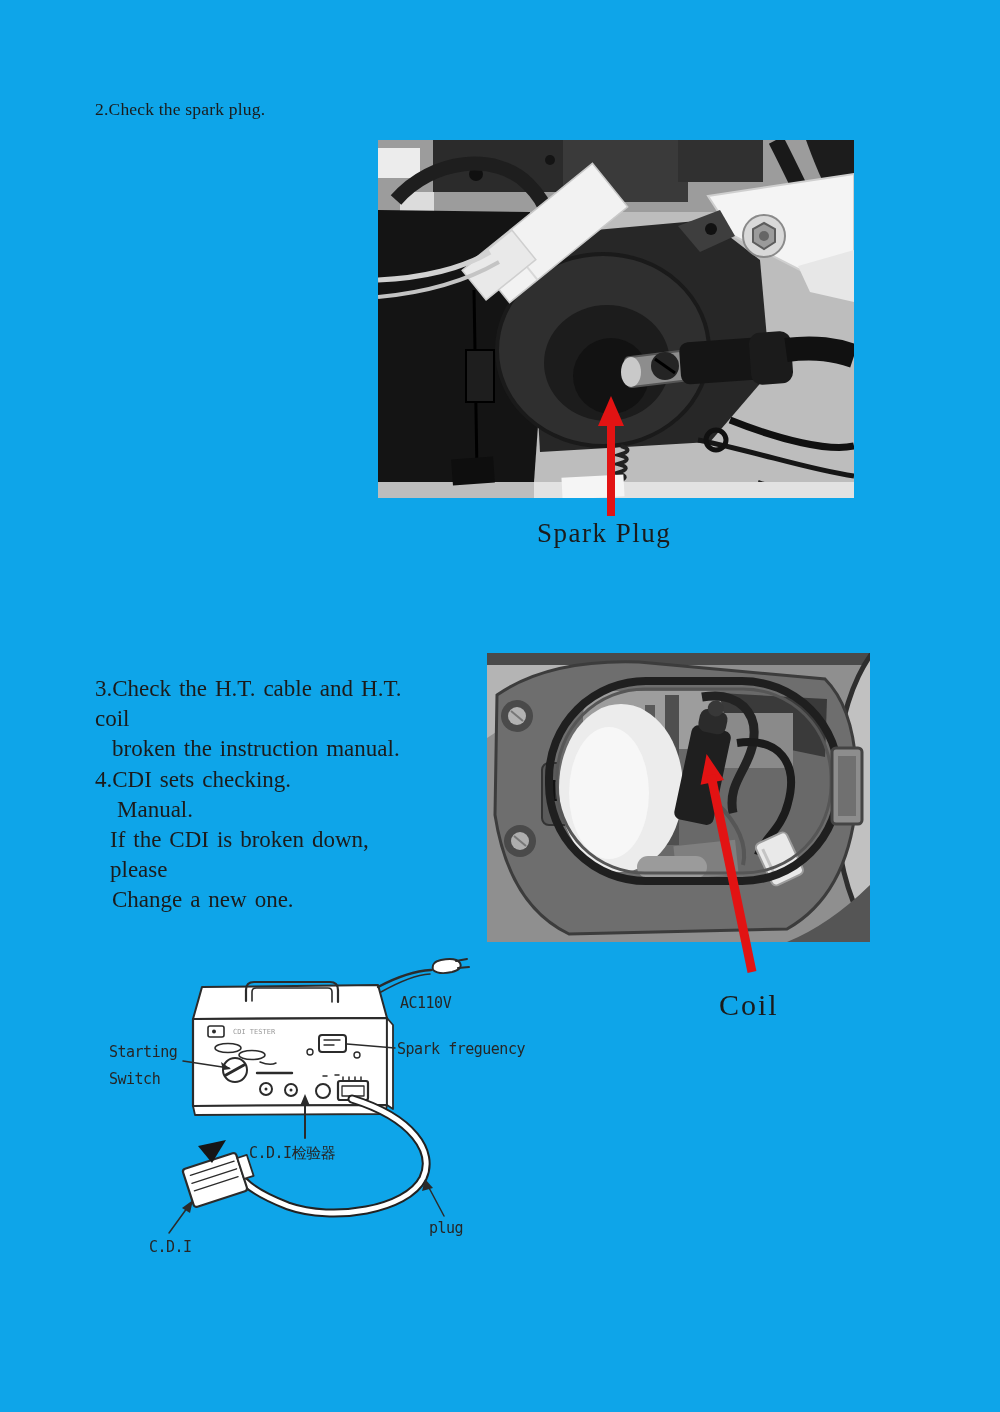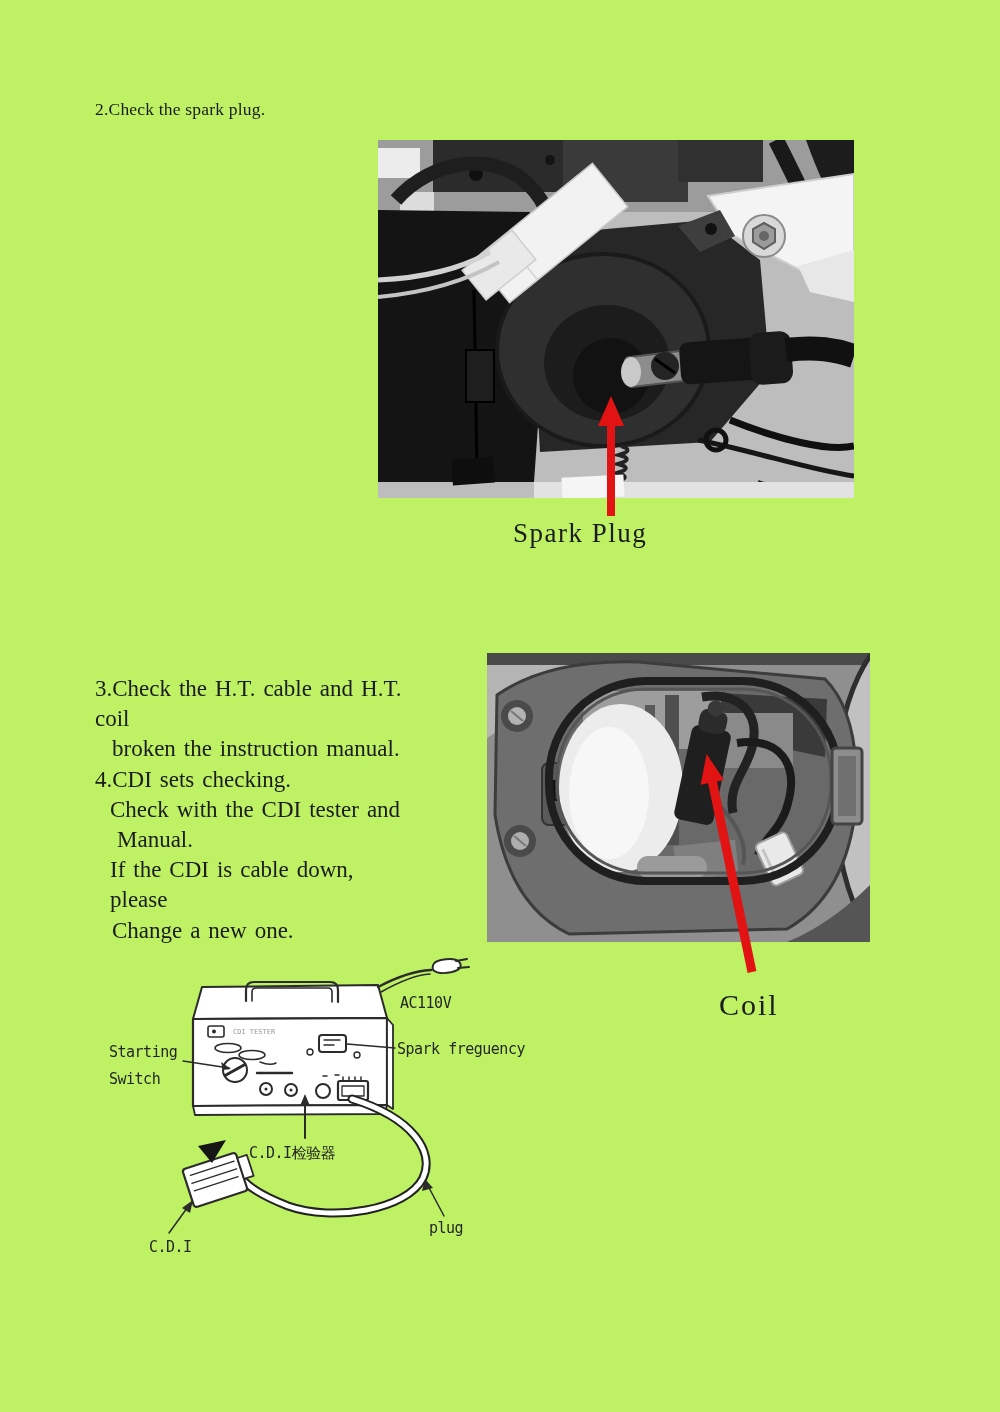--- a/index.html
+++ b/index.html
@@ -1,23 +1,23 @@
 <!DOCTYPE html>
 <html><head>
 <meta charset="utf-8">
 <style>
   html,body{margin:0;padding:0;background:#ffffff;}
-  #page{position:relative;width:1000px;height:1412px;background:#bef264;overflow:hidden;
+  #page{position:relative;width:1000px;height:1412px;background:#0ea5e9;overflow:hidden;
         font-family:"Liberation Serif", serif;color:#1b1b1b;}
   .abs{position:absolute;}
   .serif-text{font-family:"Liberation Serif", serif;color:#1b1b1b;}
   #step2{left:95px;top:99px;font-size:17.5px;letter-spacing:.2px;}
   #main-photo{left:378px;top:140px;width:476px;height:358px;}
   #main-arrow{left:596px;top:394px;width:30px;height:128px;}
-  #spark-plug-label{left:513px;top:518px;font-size:27px;letter-spacing:1.5px;}
+  #spark-plug-label{left:537px;top:518px;font-size:27px;letter-spacing:1.5px;}
   #instructions{left:95px;top:674px;width:320px;font-size:23px;line-height:30.2px;word-spacing:2.2px;}
   .ind-a{padding-left:0;} .ind-b{padding-left:15px;} .ind-c{padding-left:17px;} .ind-d{padding-left:22px;}
   #coil-photo{left:487px;top:653px;width:383px;height:289px;}
   #coil-arrow{left:693px;top:745px;width:78px;height:236px;}
   #coil-label{left:719px;top:988px;font-size:30px;letter-spacing:2px;}
   #tester-diagram{left:95px;top:956px;width:460px;height:315px;}
   svg{display:block;}
   .diagram-text{font-family:"DejaVu Sans Mono", monospace;font-size:15px;letter-spacing:-0.5px;fill:#262626;}
   .diagram-text-small{font-family:"DejaVu Sans Mono", monospace;font-size:7px;letter-spacing:0;fill:#9a9a9a;}
 </style>
@@ -103,23 +103,22 @@
     <polygon points="15,2 2,32 28,32" fill="#e21313"></polygon>
     <rect x="11" y="30" width="8" height="92" fill="#e21313"></rect>
   </svg>
 
   <div id="spark-plug-label" class="abs serif-text">Spark Plug</div>
 
   <div id="instructions" class="abs serif-text">
     <div class="ind-a">3.Check the H.T. cable and H.T. coil</div>
     <div class="ind-c">broken the instruction manual.</div>
     <div class="ind-a">4.CDI sets checking.</div>
-    <div class="ind-b">Check with the CDI tester and</div>
     <div class="ind-d">Manual.</div>
-    <div class="ind-b">If the CDI is cable down, please</div>
+    <div class="ind-b">If the CDI is broken down, please</div>
     <div class="ind-c">Change a new one.</div>
   </div>
 
   <svg id="coil-photo" class="abs" viewBox="0 0 383 289">
     <rect x="0" y="0" width="383" height="289" fill="#8f8f8f"></rect>
     <polygon points="0,0 130,0 0,85" fill="#b4b4b4"></polygon>
     <rect x="0" y="0" width="383" height="12" fill="#4a4a4a"></rect>
 
     <ellipse cx="428" cy="142" rx="80" ry="168" fill="#c1c1c1" stroke="#2e2e2e" stroke-width="5"></ellipse>
 

